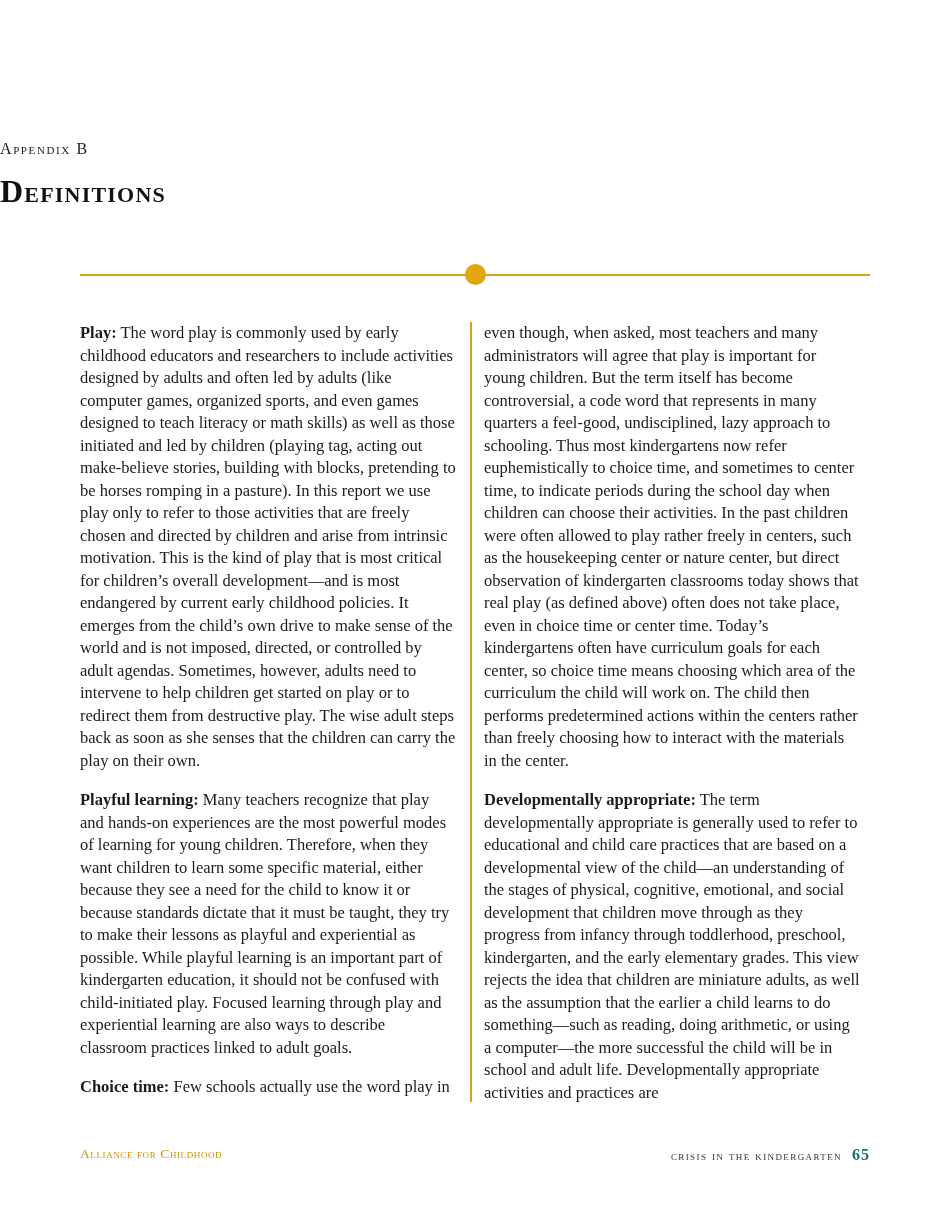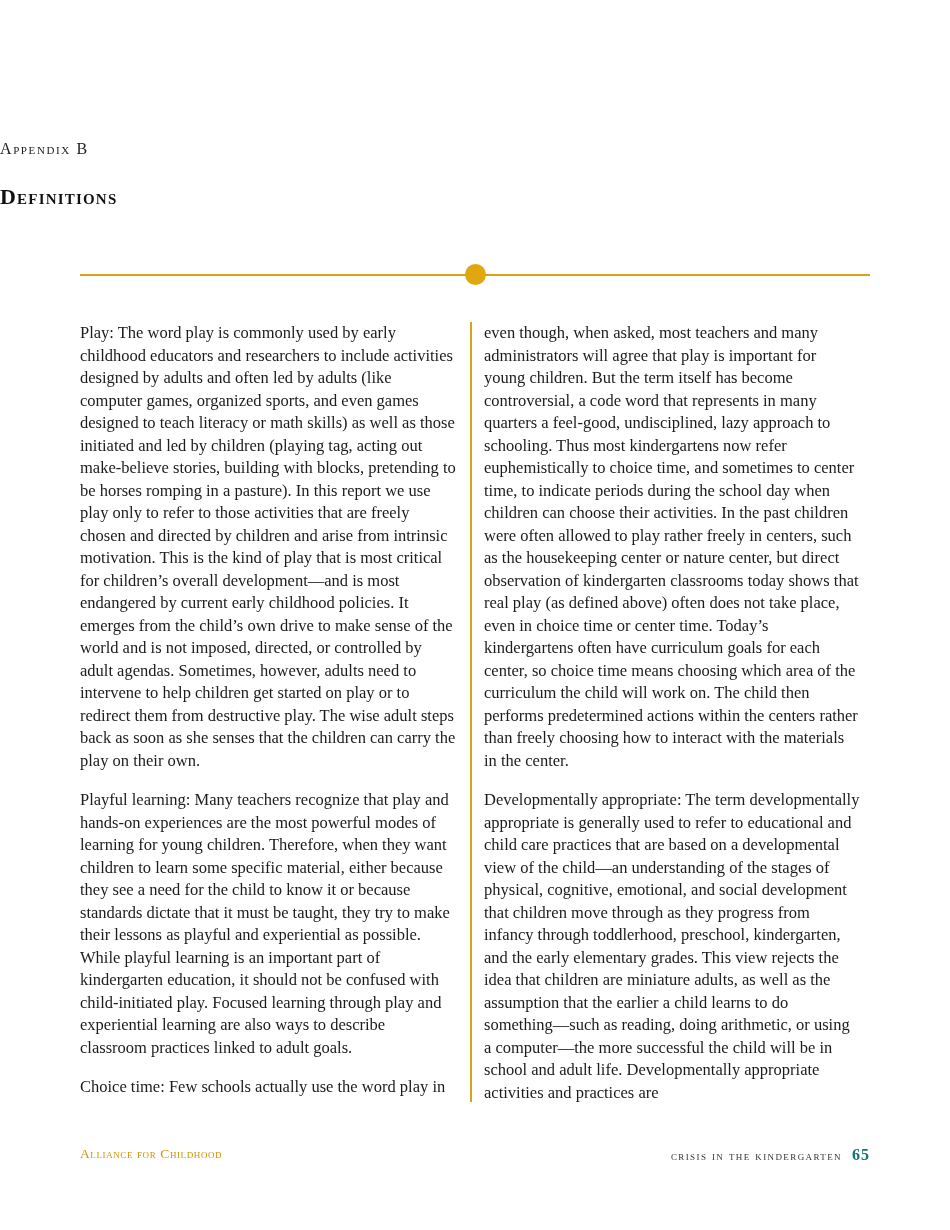--- a/index.html
+++ b/index.html
@@ -27,23 +27,23 @@
     padding-top: 140px;
   }
   .appendix-label {
     font-family: "Liberation Serif", serif;
     font-size: 16px;
     letter-spacing: 1.6px;
     color: #222;
     font-variant: small-caps;
   }
   .doc-title {
-    margin-top: 26px;
+    margin-top: 15px;
     font-family: "Liberation Serif", serif;
-    font-size: 22px;
+    font-size: 32px;
     font-weight: bold;
     letter-spacing: 1.2px;
     color: #111;
     font-variant: small-caps;
   }
   .rule-wrap {
     position: relative;
     margin-top: 54px;
     height: 22px;
   }
@@ -91,21 +91,21 @@
   }
   p.para {
     margin: 0 0 17px 0;
     font-size: 16.5px;
     line-height: 22.5px;
     text-align: left;
     color: #1b1b1b;
   }
   p.para:last-child { margin-bottom: 0; }
   .term {
-    font-weight: normal;
+    font-weight: bold;
   }
   .ital {
   }
   .footer {
     position: absolute;
     left: 80px;
     right: 80px;
     bottom: 62px;
     height: 22px;
   }

